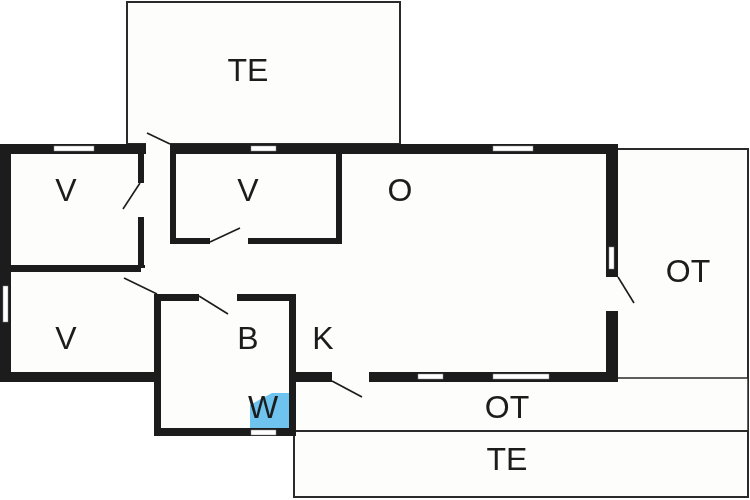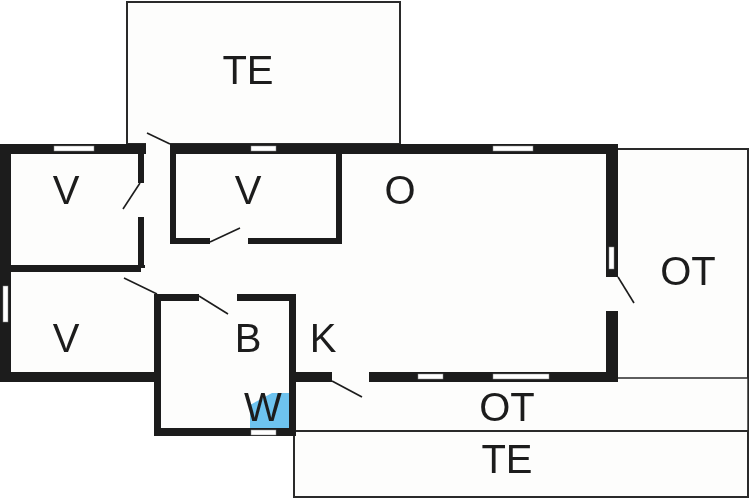--- a/index.html
+++ b/index.html
@@ -1,18 +1,18 @@
 <!DOCTYPE html>
 <html><head>
   <meta charset="utf-8">
   <style>
     html, body { margin: 0; padding: 0; background: #ffffff; }
     body { width: 750px; height: 500px; overflow: hidden; position: relative; font-family: "Liberation Sans", sans-serif; }
     #plan { position: absolute; left: 0; top: 0; width: 750px; height: 500px; }
-    .label { position: absolute; font-family: "Liberation Sans", sans-serif; font-size: 40px; color: #1c1c1c; transform: translate(-50%, -50%); white-space: nowrap; line-height: 1; }
+    .label { position: absolute; font-family: "Liberation Sans", sans-serif; font-size: 32px; color: #1c1c1c; transform: translate(-50%, -50%); white-space: nowrap; line-height: 1; }
   </style>
 </head>
 <body>
 
 <svg id="plan" viewBox="0 0 750 500" xmlns="http://www.w3.org/2000/svg">
 
   <rect x="127" y="2" width="273" height="142" fill="#fdfdfc" stroke="#2a2a2a" stroke-width="2"></rect>
   <rect x="614" y="149" width="134" height="282" fill="#fdfdfc" stroke="#2a2a2a" stroke-width="2"></rect>
   <rect x="294" y="378" width="454" height="53" fill="#fdfdfc" stroke="#2a2a2a" stroke-width="1.5"></rect>
   <rect x="294" y="431" width="454" height="66" fill="#fdfdfc" stroke="#2a2a2a" stroke-width="2"></rect>

